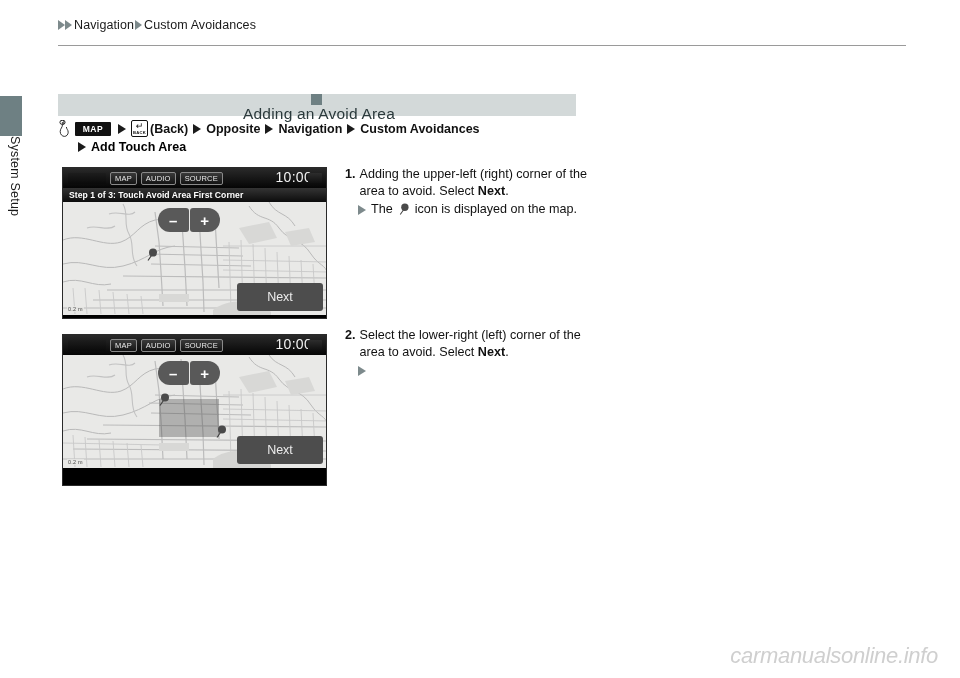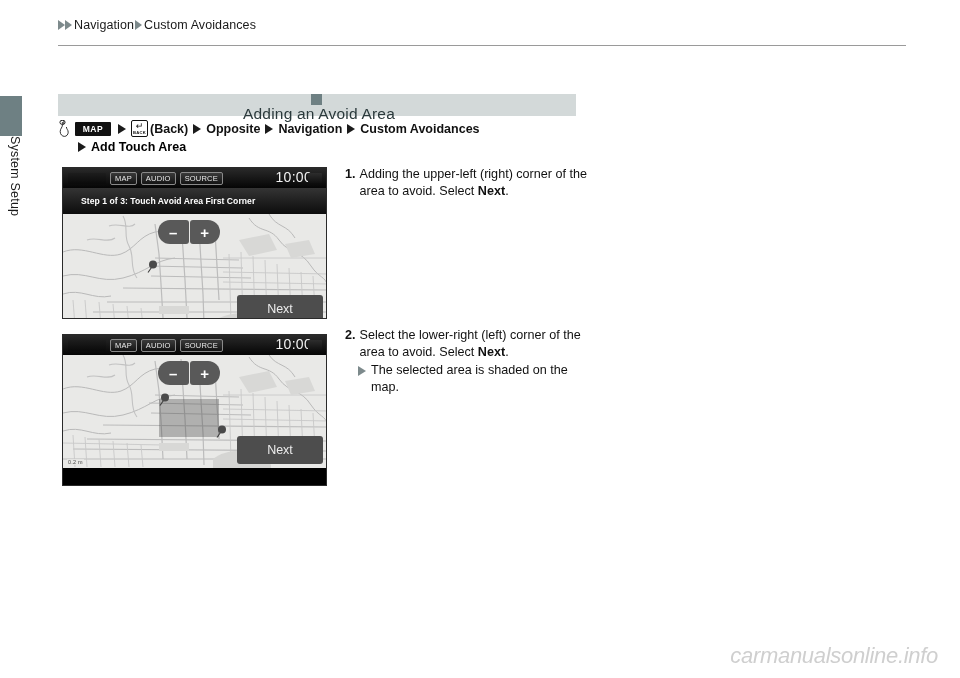--- a/index.html
+++ b/index.html
@@ -184,24 +184,24 @@
   }
   .nav-clock-pad {
     position: absolute;
     right: 4px; top: 5px;
     width: 14px; height: 10px;
     background: linear-gradient(#2d2d2d, #101010);
     border-radius: 1px;
   }
 
   .nav-stepbar {
-    height: 26px;
+    height: 14px;
     background: linear-gradient(#343434, #0c0c0c);
     display: flex; align-items: center;
-    padding-left: 18px;
+    padding-left: 6px;
     color: #ffffff;
     font-size: 8.6px;
     font-weight: bold;
     letter-spacing: 0.05px;
   }
 
   .nav-map {
     position: relative;
     height: 113px;
     background: #e8e8e6;
@@ -529,31 +529,39 @@
     </div>
   </div>
 
   <div class="instr" id="instr1">
     <div class="instr-main">
       <span class="instr-num">1.</span>
       <span class="instr-body">
         <span>Adding the upper-left (right) corner of the area to avoid. Select </span><span class="bold">Next</span><span>.</span>
       </span>
     </div>
+    <div class="instr-sub">
+      <span class="sub-tri"></span>
+      <span>
+        <span>The </span><svg class="inline-pin" viewBox="0 0 11 13">
+            <path d="M2 12.5 L6.5 6" stroke="#3d3d3d" stroke-width="1.1" fill="none"></path>
+            <circle cx="7" cy="4.6" r="4" fill="#4a4a4a"></circle>
+          </svg><span> icon is displayed on the map.</span>
+      </span>
+    </div>
   </div>
 
   <div class="instr" id="instr2">
     <div class="instr-main">
       <span class="instr-num">2.</span>
       <span class="instr-body">
         <span>Select the lower-right (left) corner of the area to avoid. Select </span><span class="bold">Next</span><span>.</span>
       </span>
     </div>
     <div class="instr-sub">
       <span class="sub-tri"></span>
-      <span>The selected area is shaded on the map.</span>
     </div>
   </div>
 
   <div class="page-num">40</div>
   <div class="watermark">carmanualsonline.info</div>
 
 </div>
 
 </body></html>

